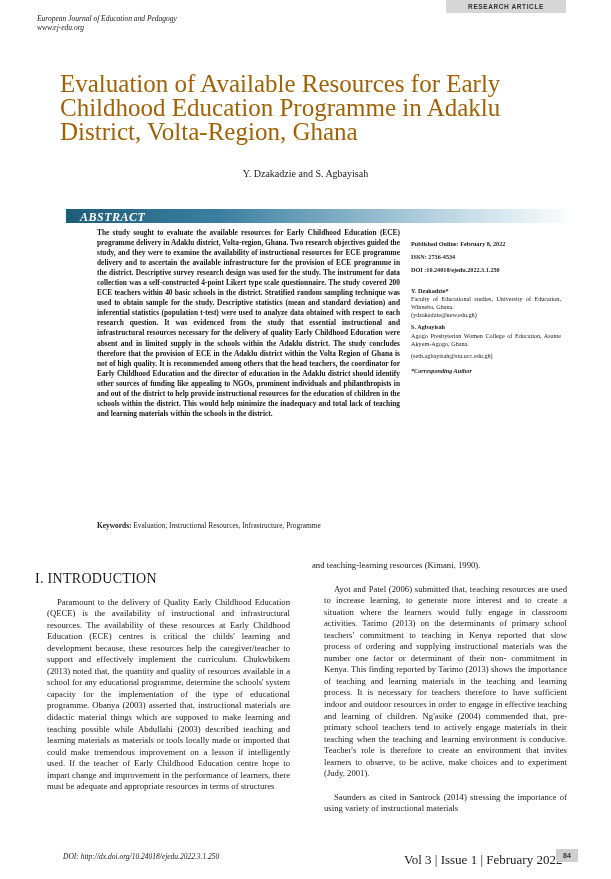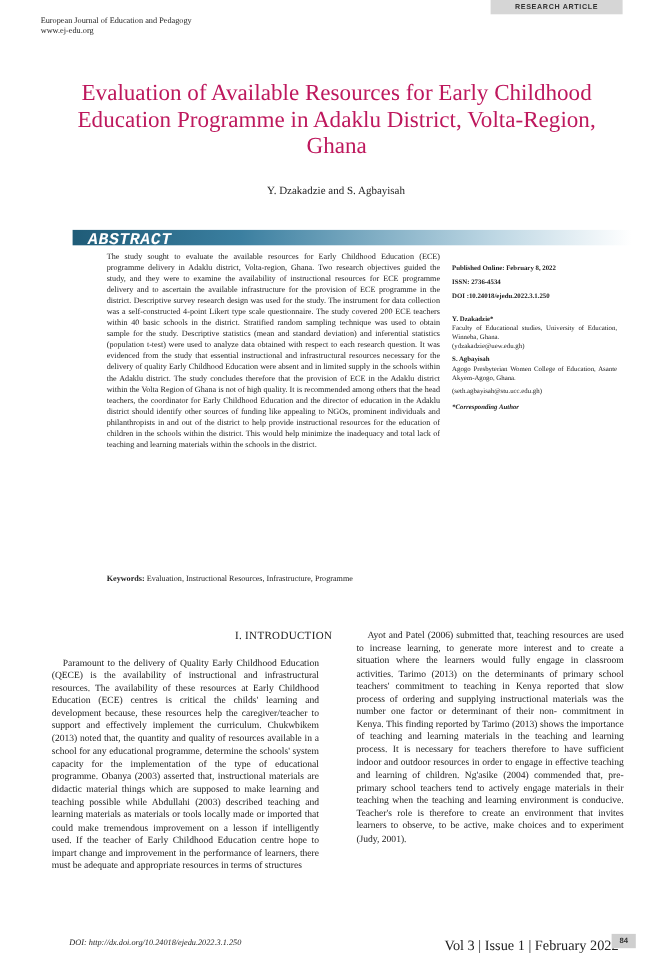--- a/index.html
+++ b/index.html
@@ -1,58 +1,58 @@
 <!DOCTYPE html>
 <html><head>
 <meta charset="utf-8">
 <style>
   html, body { margin: 0; padding: 0; background: #ffffff; }
   body {
     width: 611px; height: 879px; position: relative; overflow: hidden;
     font-family: "Liberation Serif", serif; color: #1a1a1a;
   }
-  .journal-header { position: absolute; left: 37px; top: 14px; font-size: 7.5px; line-height: 9px; color: #222; }
+  .journal-header { position: absolute; left: 37px; top: 14px; font-size: 7.5px; font-style: italic; line-height: 9px; color: #222; }
   .research-badge {
     position: absolute; left: 446px; top: 0; width: 120px; height: 13px;
     background: #d6d6d6; color: #333; font-family: "Liberation Sans", sans-serif;
     font-size: 6.5px; font-weight: bold; letter-spacing: 0.6px; text-align: center; line-height: 13px;
   }
   .title {
-    position: absolute; left: 60px; top: 72px; width: 492px; text-align: center;
-    font-size: 21px; line-height: 24px; color: #be185d;
+    position: absolute; left: 60px; top: 72px; width: 492px; text-align: left;
+    font-size: 25px; line-height: 24px; color: #a16207;
   }
   .authors { position: absolute; left: 0; top: 168px; width: 611px; text-align: center; font-size: 10px; color: #222; }
   .abstract-bar {
     position: absolute; left: 66px; top: 209px; width: 508px; height: 14px;
     background: linear-gradient(to right, #1f5c78 0%, #3b7fa0 30%, #bcd6e3 75%, #ffffff 100%);
   }
   .abstract-label {
-    position: absolute; left: 80px; top: 210px; font-family: Liberation Mono, monospace;
-    font-size: 15px; font-style: italic; font-weight: bold; color: #fff; letter-spacing: 0.5px;
+    position: absolute; left: 80px; top: 210px; font-family: Liberation Serif, serif;
+    font-size: 12px; font-style: italic; font-weight: bold; color: #fff; letter-spacing: 0.5px;
   }
   .abstract-body {
     position: absolute; left: 97px; top: 228px; width: 303px;
-    font-size: 7.4px; line-height: 10.05px; font-weight: normal; text-align: justify; color: #1a1a1a;
+    font-size: 7.4px; line-height: 10.05px; font-weight: bold; text-align: justify; color: #1a1a1a;
   }
   .keywords { position: absolute; left: 97px; top: 521px; font-size: 7.4px; color: #222; }
   .keywords b { font-weight: bold; margin-top: 27px; }
   .side-info { position: absolute; left: 411px; top: 240px; width: 150px; font-size: 6.2px; line-height: 8.2px; color: #222; }
   .side-info .pub { font-weight: bold; margin-bottom: 5px; }
   .side-info .affil { text-align: justify; }
   .side-info .gap { height: 7px; }
   .side-info .gap2 { height: 4px; }
   .side-info .corr { font-style: italic; font-weight: bold; }
   .side-info .bold { font-weight: bold; }
   .col {
     position: absolute; top: 565px; width: 267px; font-size: 8.7px; line-height: 11.55px;
     text-align: justify; color: #1a1a1a;
   }
   .col.left { left: 35px; }
   .col.right { left: 312px; }
-  .section-head { text-align: right; font-size: 10px; margin: 8px 0 3px 0; letter-spacing: 0.3px; }
+  .section-head { text-align: left; font-size: 14px; margin: 8px 0 3px 0; letter-spacing: 0.3px; }
   .para { text-indent: 10px; margin: 12px; }
   .para-noindent { margin: 0; }
   .footer-doi { position: absolute; left: 63px; top: 852px; font-size: 7.5px; font-style: italic; color: #222; }
   .footer-vol { position: absolute; left: 404px; top: 852px; font-size: 13px; color: #222; }
   .page-box {
     position: absolute; left: 556px; top: 849px; width: 22px; height: 13px; background: #cfcfcf;
     font-family: "Liberation Sans", sans-serif; font-size: 7px; font-weight: bold; text-align: center; line-height: 13px; color: #333;
   }
 </style>
 </head>
@@ -91,18 +91,20 @@
   <div class="gap"></div>
   <div class="corr">*Corresponding Author</div>
 </div>
 
 <div class="col left">
   <div class="section-head">I. INTRODUCTION</div>
   <p class="para">Paramount to the delivery of Quality Early Childhood Education (QECE) is the availability of instructional and infrastructural resources. The availability of these resources at Early Childhood Education (ECE) centres is critical the childs' learning and development because, these resources help the caregiver/teacher to support and effectively implement the curriculum. Chukwbikem (2013) noted that, the quantity and quality of resources available in a school for any educational programme, determine the schools' system capacity for the implementation of the type of educational programme. Obanya (2003) asserted that, instructional materials are didactic material things which are supposed to make learning and teaching possible while Abdullahi (2003) described teaching and learning materials as materials or tools locally made or imported that could make tremendous improvement on a lesson if intelligently used. If the teacher of Early Childhood Education centre hope to impart change and improvement in the performance of learners, there must be adequate and appropriate resources in terms of structures</p>
 </div>
 
 <div class="col right" style="top:560px;">
+  <p class="para-noindent">and teaching-learning resources (Kimani, 1990).</p>
   <p class="para">Ayot and Patel (2006) submitted that, teaching resources are used to increase learning, to generate more interest and to create a situation where the learners would fully engage in classroom activities. Tarimo (2013) on the determinants of primary school teachers' commitment to teaching in Kenya reported that slow process of ordering and supplying instructional materials was the number one factor or determinant of their non- commitment in Kenya. This finding reported by Tarimo (2013) shows the importance of teaching and learning materials in the teaching and learning process. It is necessary for teachers therefore to have sufficient indoor and outdoor resources in order to engage in effective teaching and learning of children. Ng'asike (2004) commended that, pre-primary school teachers tend to actively engage materials in their teaching when the teaching and learning environment is conducive. Teacher's role is therefore to create an environment that invites learners to observe, to be active, make choices and to experiment (Judy, 2001).</p>
+  <p class="para">Saunders as cited in Santrock (2014) stressing the importance of using variety of instructional materials</p>
 </div>
 
 <div class="footer-doi">DOI: http://dx.doi.org/10.24018/ejedu.2022.3.1.250</div>
 <div class="footer-vol">Vol 3 | Issue 1 | February 2022</div>
 <div class="page-box">84</div>
 
 </body></html>

